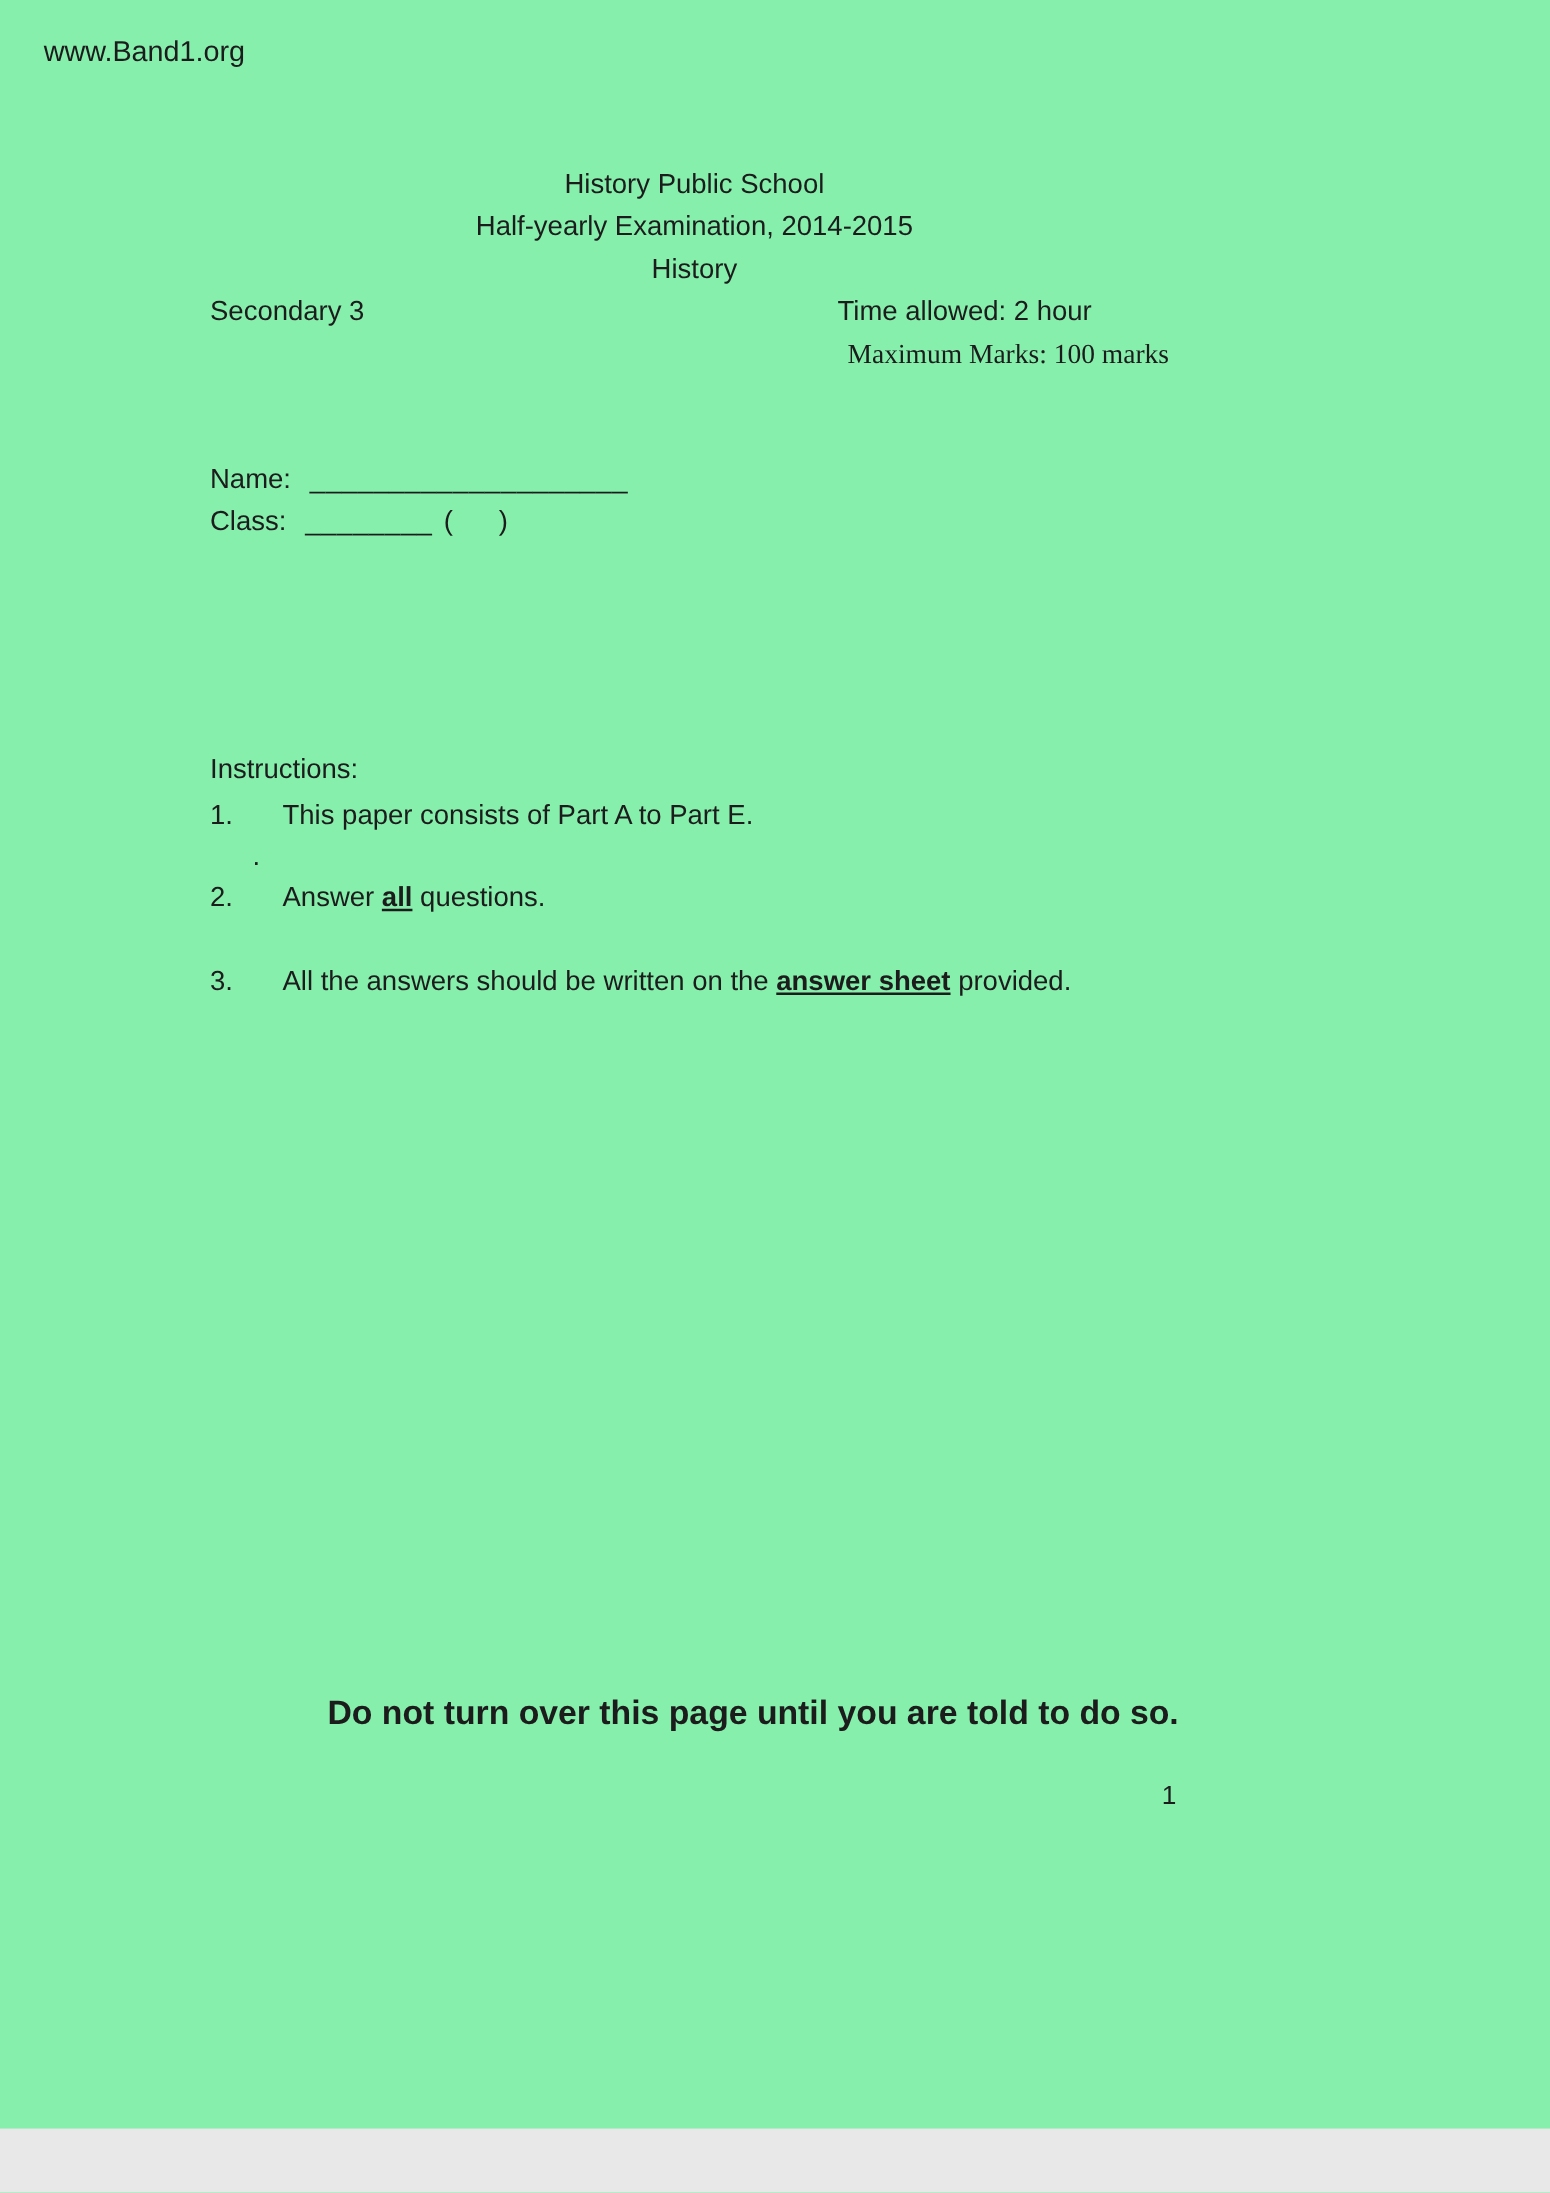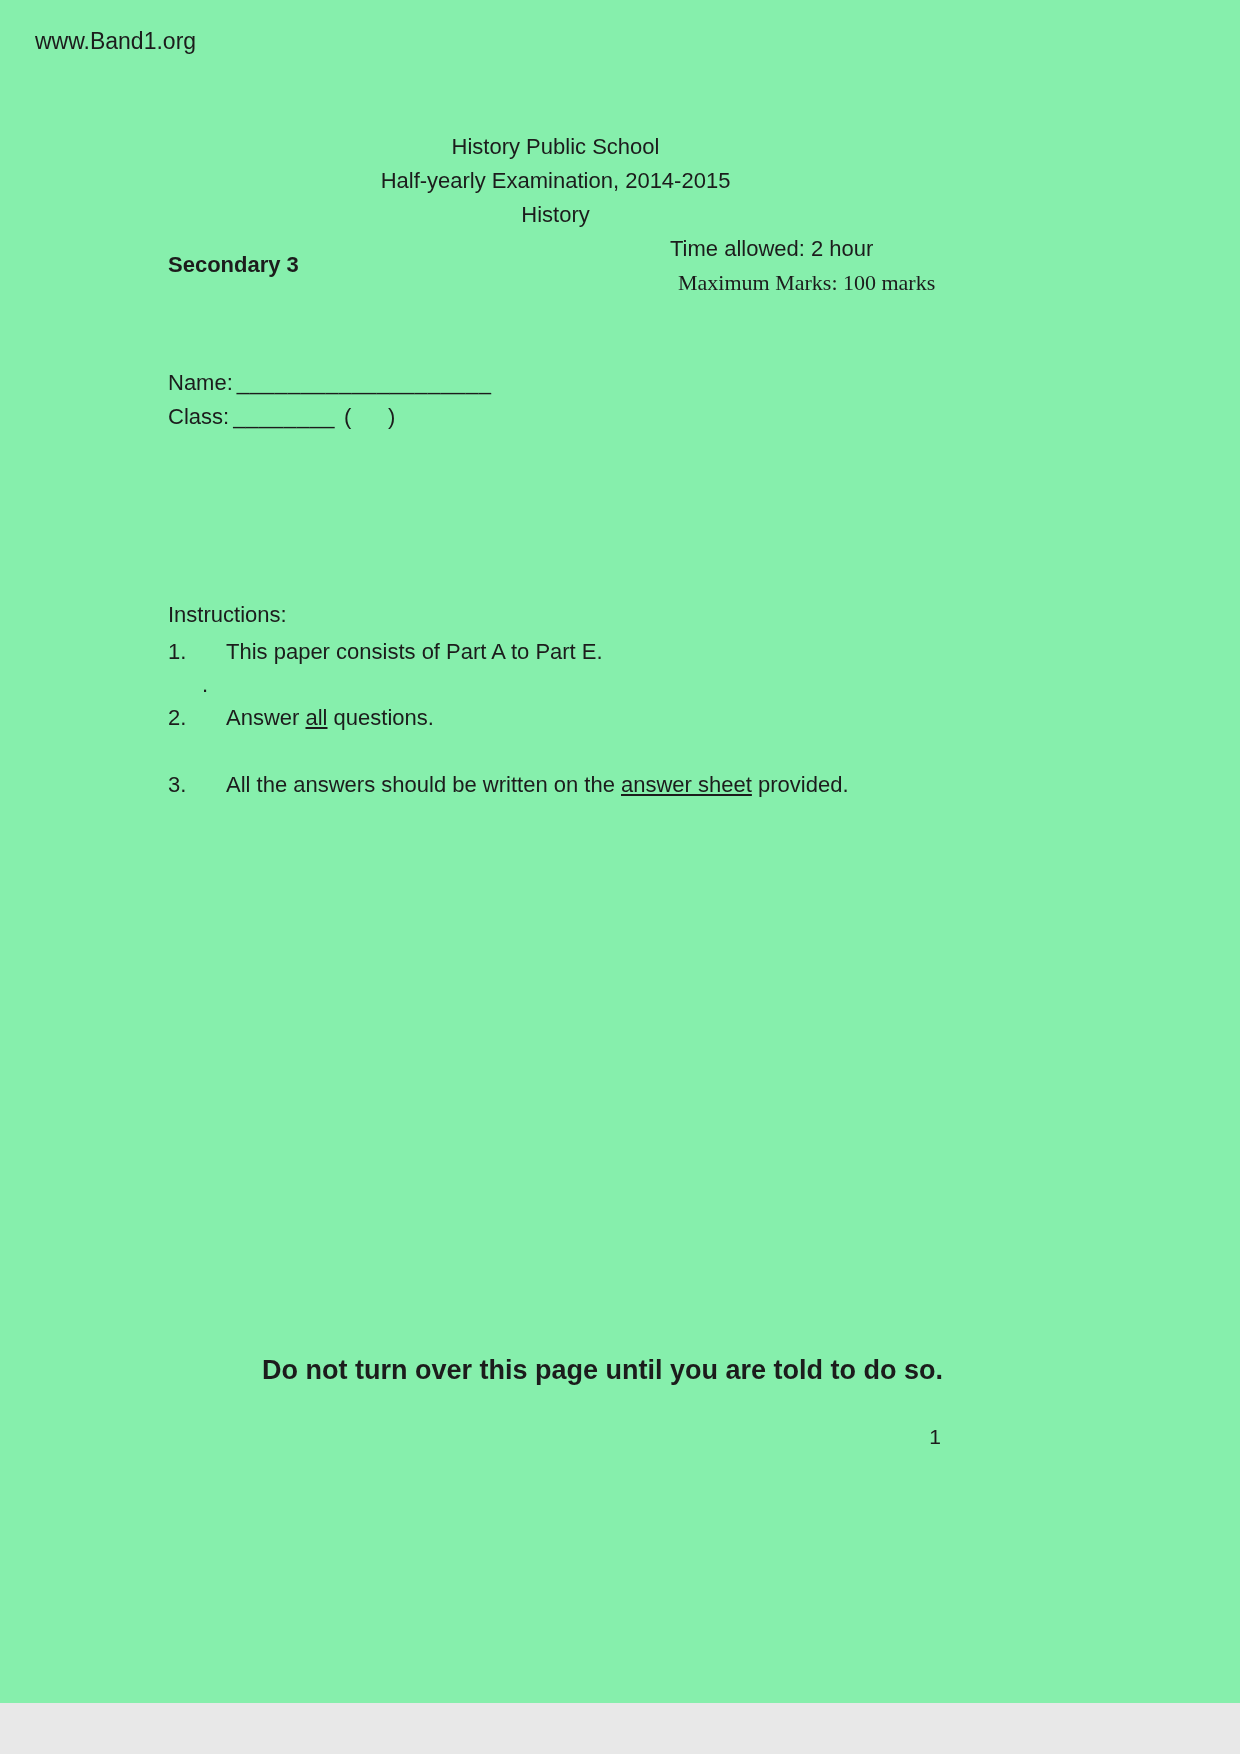--- a/index.html
+++ b/index.html
@@ -38,40 +38,40 @@
     text-align: center;
     line-height: 34px;
   }
   .meta-row {
     position: absolute;
     top: 232px;
     left: 0;
     right: 0;
     line-height: 34px;
   }
-  .level { position: absolute; left: 0; top: 16px; font-weight: bold; }
+  .level { position: absolute; left: 0; top: 0; }
   .time-block { margin-left: 502px; }
   .max-marks { padding-left: 8px; font-family: Liberation Serif, serif; }
   .student-block {
     position: absolute;
     top: 366px;
     left: 0;
     line-height: 34px;
   }
-  .field-row .line { margin-left: 4px; letter-spacing: 0.5px; }
+  .field-row .line { margin-left: 15px; letter-spacing: 0.5px; }
   .parens { margin-left: 9px; white-space: pre; }
   .inst-title { position: absolute; top: 570px; left: 0; margin-top: 32px; }
   .inst-item { position: absolute; left: 0; right: 0; display: flex; line-height: 30px; }
   .inst-item .num { width: 34px; flex: 0 0 34px; }
   .inst-item .text { flex: 1; margin-left: 24px; }
   .inst-1 { top: 637px; }
   .inst-stray-dot { position: absolute; top: 670px; left: 34px; line-height: 30px; }
   .inst-2 { top: 703px; }
   .inst-3 { top: 770px; }
-  .em { font-weight: normal; text-decoration: underline; }
+  .em { font-weight: bold; text-decoration: underline; }
   .footer-warning {
     position: absolute;
     top: 1355px;
     left: 0;
     right: 0;
     text-align: right;
     font-weight: bold;
     font-size: 27px;
   }
   .page-number {

